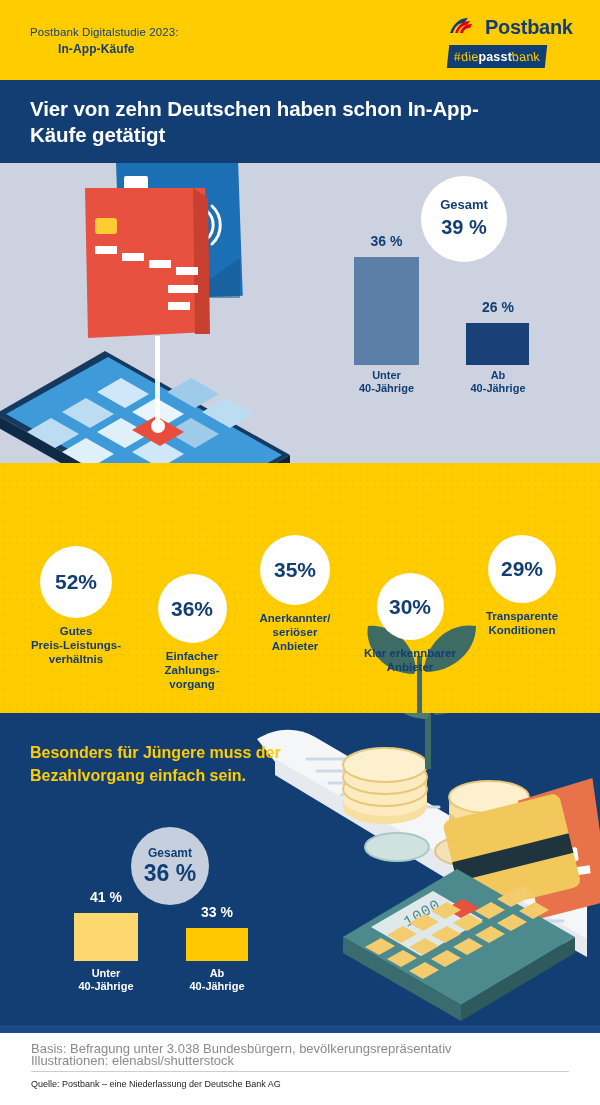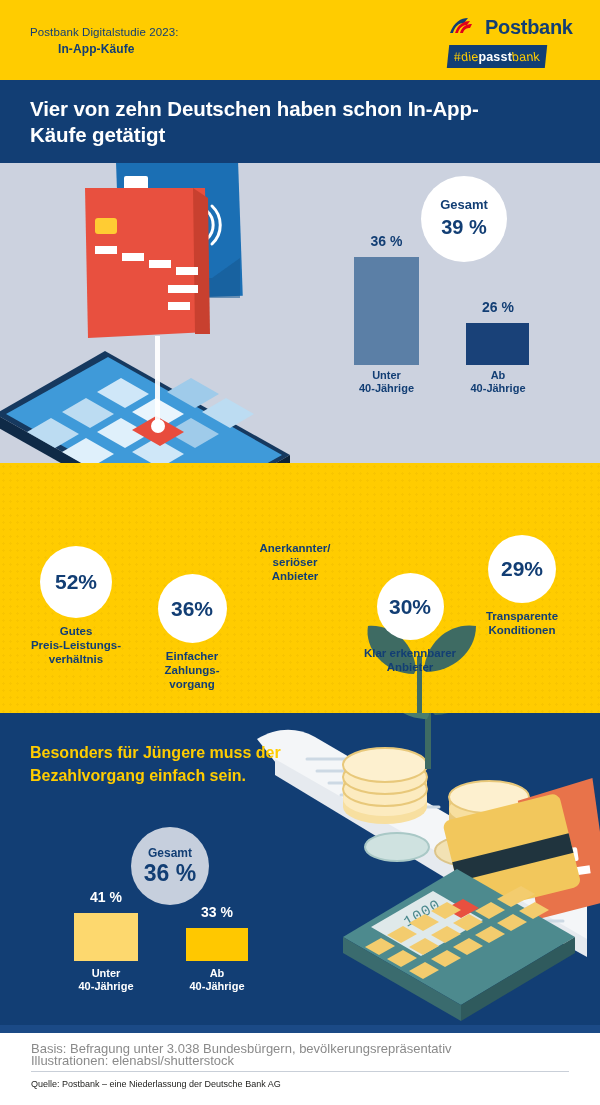--- a/index.html
+++ b/index.html
@@ -285,20 +285,21 @@
 
     <div class="crit c1">
       <div class="circ">52%</div>
       <div class="txt">Gutes<br>Preis-Leistungs-<br>verhältnis</div>
     </div>
     <div class="crit c2">
       <div class="circ">36%</div>
       <div class="txt">Einfacher<br>Zahlungs-<br>vorgang</div>
     </div>
     <div class="crit c3">
+      <div class="circ">35%</div>
       <div class="txt">Anerkannter/<br>seriöser<br>Anbieter</div>
     </div>
     <div class="crit c4">
       <div class="circ">30%</div>
       <div class="txt">Klar erkennbarer<br>Anbieter</div>
     </div>
     <div class="crit c5">
       <div class="circ">29%</div>
       <div class="txt">Transparente<br>Konditionen</div>
     </div>

